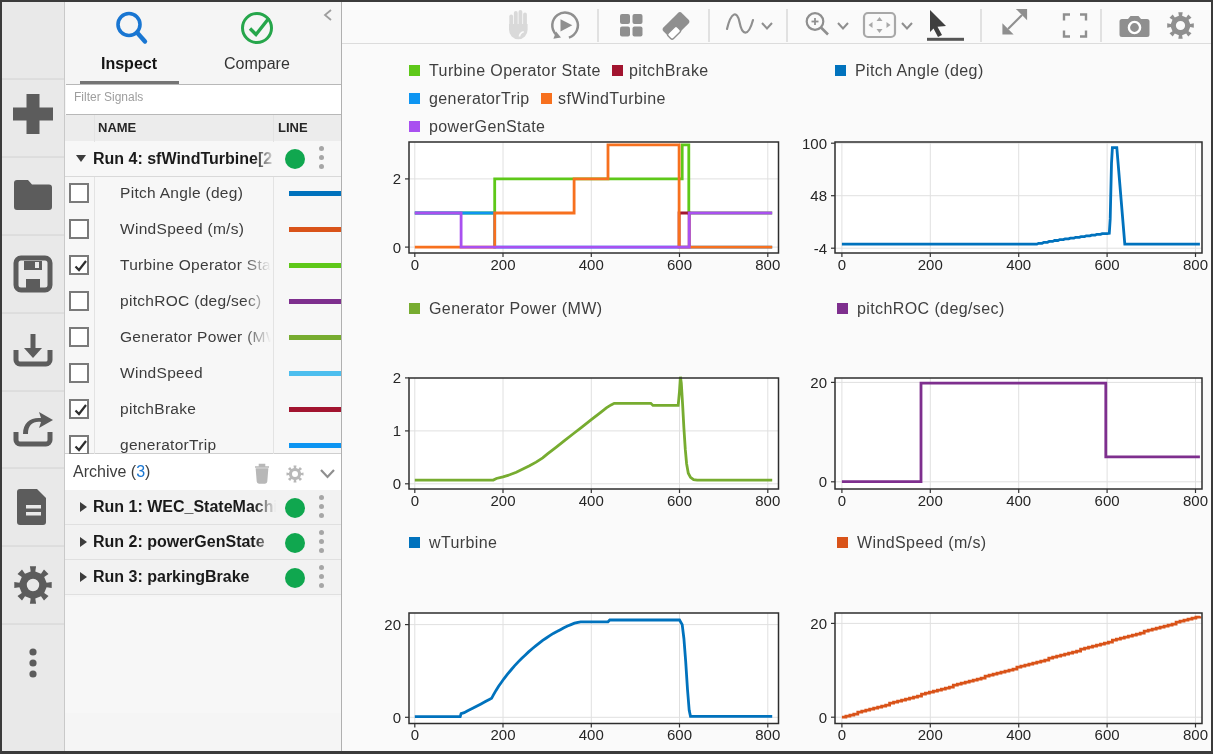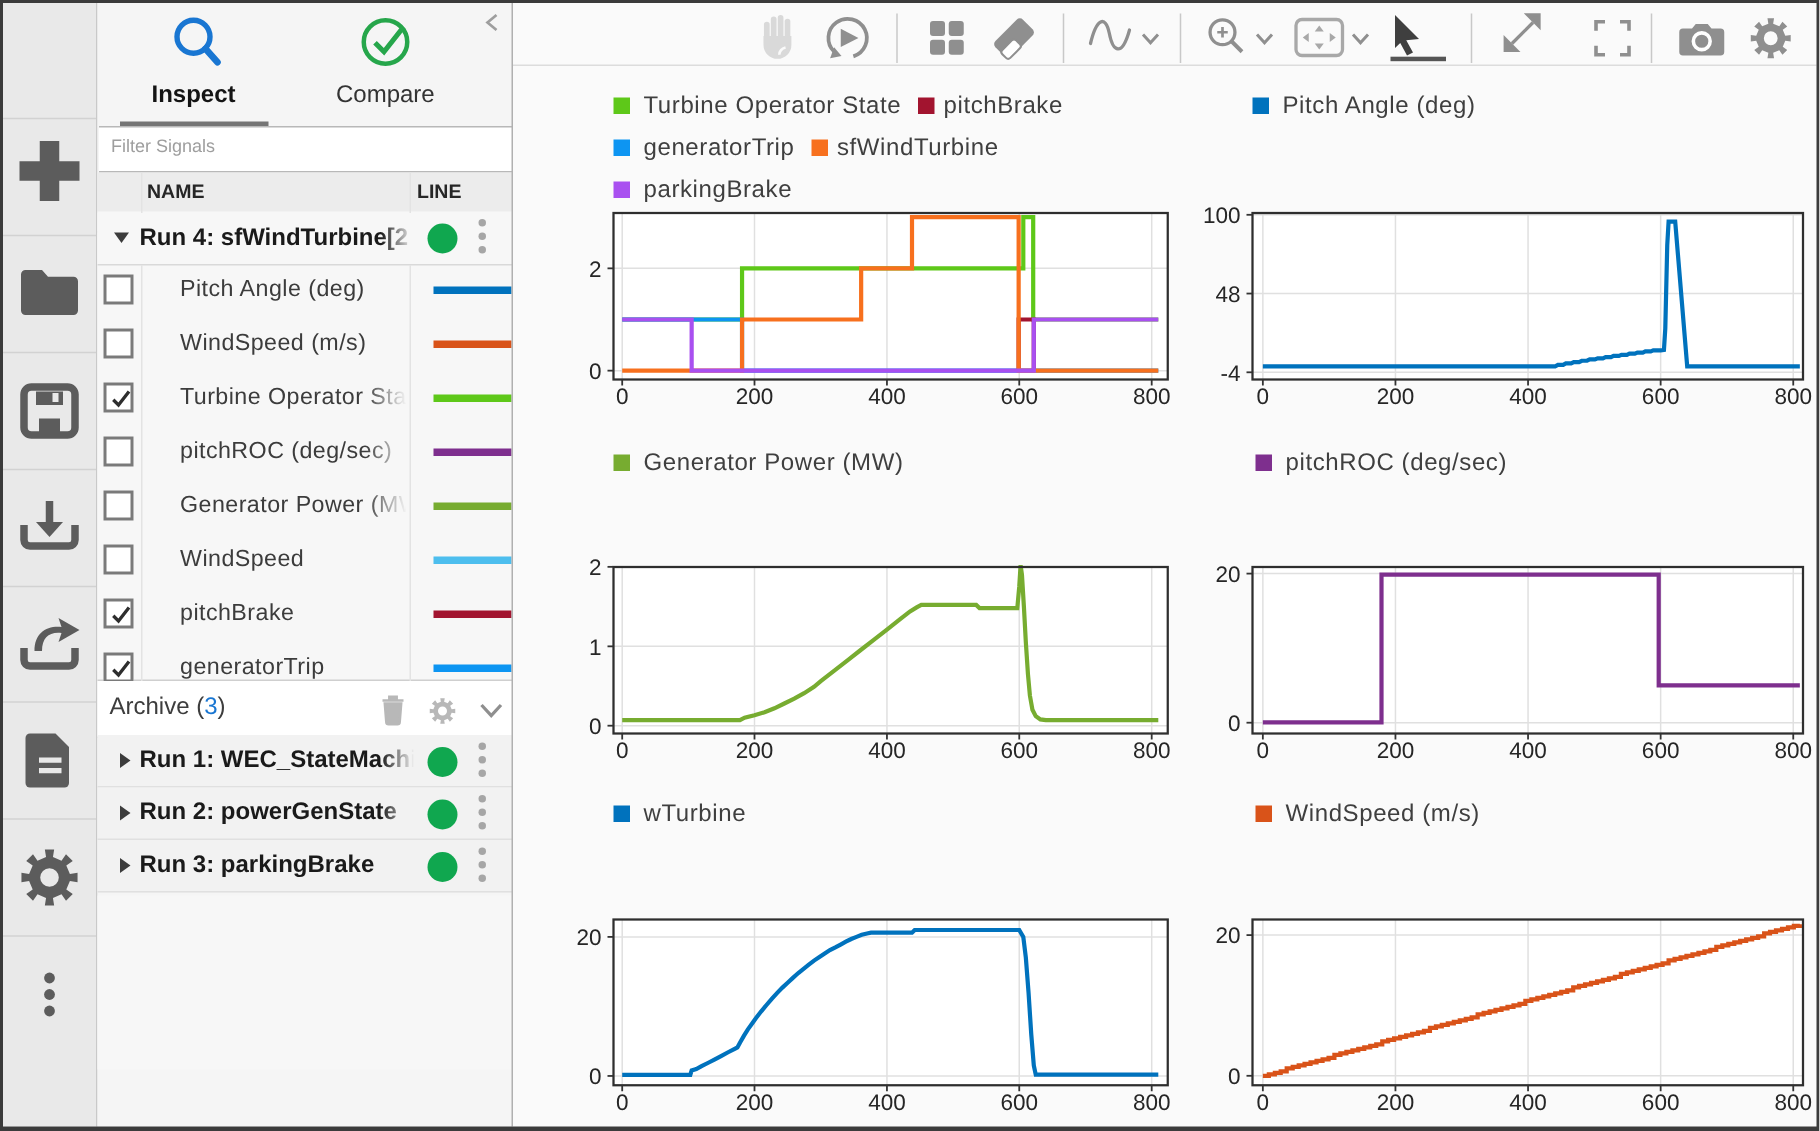--- a/index.html
+++ b/index.html
@@ -421,21 +421,21 @@
 </svg>
 <div class="sw" style="left:409px;top:65px;background:#5ec819"></div>
 <div class="lg" style="left:429px;top:62px">Turbine Operator State</div>
 <div class="sw" style="left:612px;top:65px;background:#a2142f"></div>
 <div class="lg" style="left:629px;top:62px">pitchBrake</div>
 <div class="sw" style="left:409px;top:93px;background:#0d95f2"></div>
 <div class="lg" style="left:429px;top:90px">generatorTrip</div>
 <div class="sw" style="left:541px;top:93px;background:#f7701e"></div>
 <div class="lg" style="left:558px;top:90px">sfWindTurbine</div>
 <div class="sw" style="left:409px;top:121px;background:#a950f0"></div>
-<div class="lg" style="left:429px;top:118px">parkingBrake</div>
+<div class="lg" style="left:429px;top:118px">powerGenState</div>
 <div class="sw" style="left:835px;top:65px;background:#0072bd"></div>
 <div class="lg" style="left:855px;top:62px">Pitch Angle (deg)</div>
 <div class="sw" style="left:409px;top:303px;background:#77ac30"></div>
 <div class="lg" style="left:429px;top:300px">Generator Power (MW)</div>
 <div class="sw" style="left:837px;top:303px;background:#7e2f8e"></div>
 <div class="lg" style="left:857px;top:300px">pitchROC (deg/sec)</div>
 <div class="sw" style="left:409px;top:537px;background:#0072bd"></div>
 <div class="lg" style="left:429px;top:534px">wTurbine</div>
 <div class="sw" style="left:837px;top:537px;background:#d95319"></div>
 <div class="lg" style="left:857px;top:534px">WindSpeed (m/s)</div>

